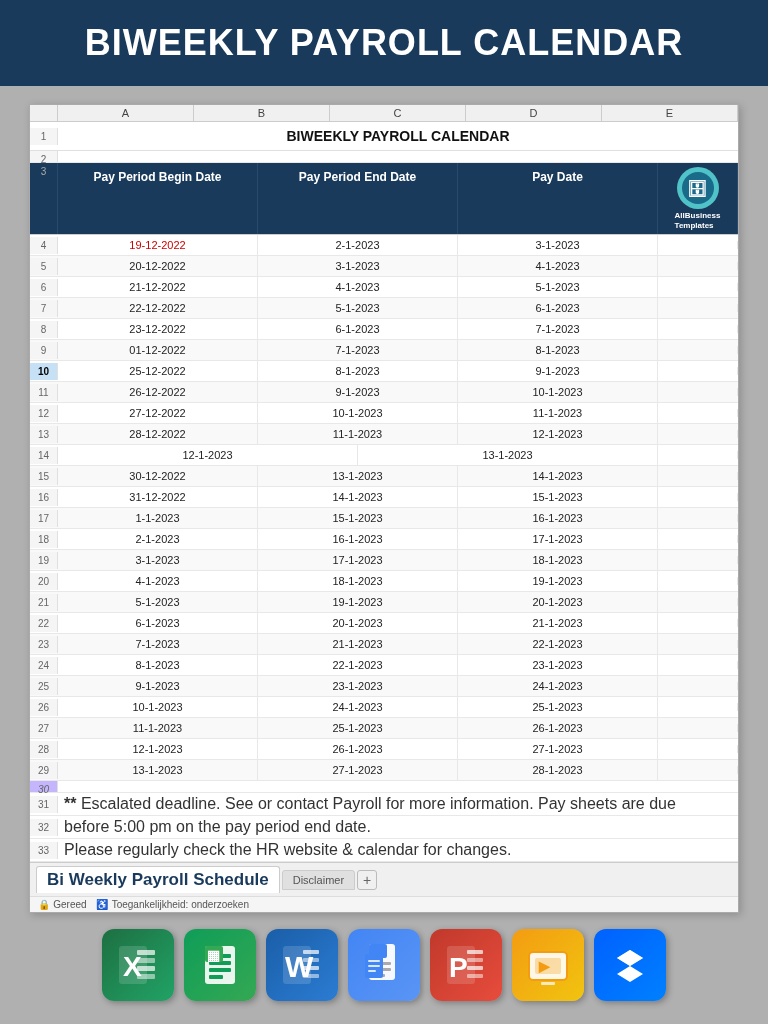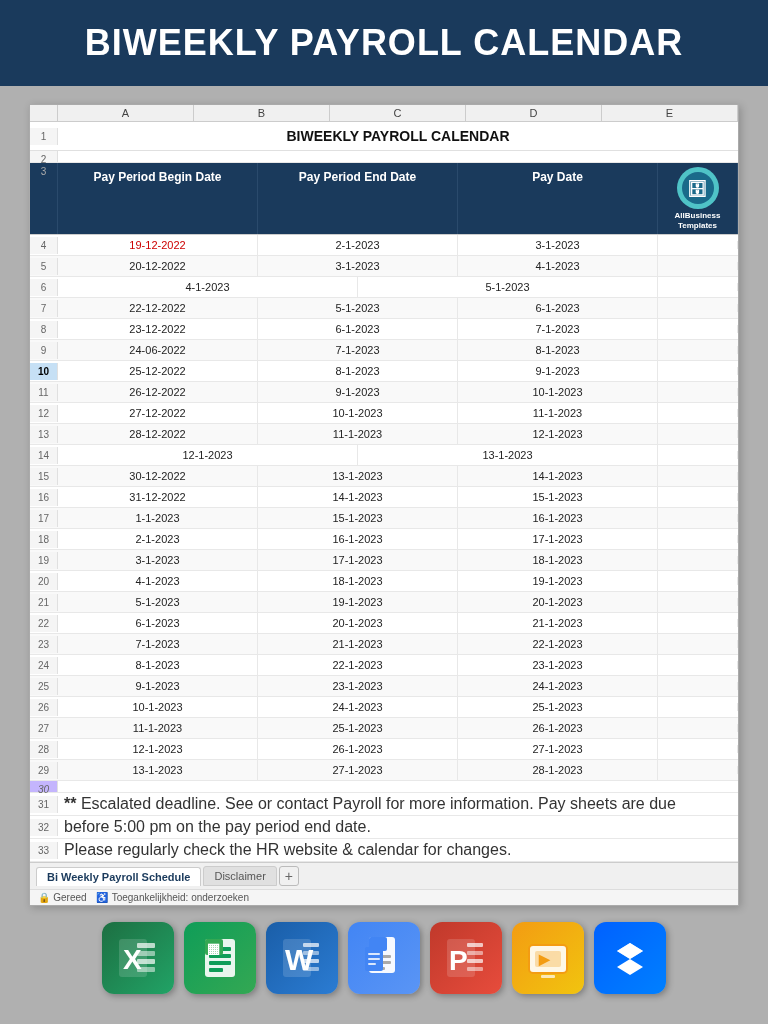--- a/index.html
+++ b/index.html
@@ -134,21 +134,21 @@
       border-radius: 50%;
       display: flex;
       align-items: center;
       justify-content: center;
       font-size: 16px;
       color: white;
     }
     .logo-text {
       font-size: 8px;
       color: white;
-      text-align: center;
+      text-align: left;
       line-height: 1.2;
     }
     .data-row {
       display: flex;
       border-bottom: 1px solid #e8e8e8;
       align-items: center;
     }
     .data-row:nth-child(even) {
       background: #f9f9f9;
     }
@@ -192,21 +192,21 @@
       border-top: 1px solid #ccc;
       align-items: center;
       padding: 3px 6px;
       gap: 2px;
     }
     .tab-active {
       background: white;
       border: 1px solid #ccc;
       border-bottom: none;
       padding: 3px 10px;
-      font-size: 11px;
+      font-size: 17px;
       color: #1a3a5c;
       font-weight: bold;
       border-radius: 3px 3px 0 0;
       cursor: pointer;
     }
     .tab-inactive {
       background: #e0e0e0;
       border: 1px solid #ccc;
       padding: 3px 10px;
       font-size: 11px;
@@ -305,41 +305,42 @@
         </div>
         <div class="data-row">
           <div class="ss-row-num">5</div>
           <div class="data-cell">20-12-2022</div>
           <div class="data-cell">3-1-2023</div>
           <div class="data-cell">4-1-2023</div>
           <div class="data-cell logo-col"></div>
         </div>
         <div class="data-row">
           <div class="ss-row-num">6</div>
+          <div class="data-cell">21-12-2022</div>
           <div class="data-cell">4-1-2023</div>
           <div class="data-cell">5-1-2023</div>
           <div class="data-cell logo-col"></div>
         </div>
         <div class="data-row">
           <div class="ss-row-num">7</div>
           <div class="data-cell">22-12-2022</div>
           <div class="data-cell">5-1-2023</div>
           <div class="data-cell">6-1-2023</div>
           <div class="data-cell logo-col"></div>
         </div>
         <div class="data-row">
           <div class="ss-row-num">8</div>
           <div class="data-cell">23-12-2022</div>
           <div class="data-cell">6-1-2023</div>
           <div class="data-cell">7-1-2023</div>
           <div class="data-cell logo-col"></div>
         </div>
         <div class="data-row">
           <div class="ss-row-num">9</div>
-          <div class="data-cell">24-06-2022</div>
+          <div class="data-cell">01-12-2022</div>
           <div class="data-cell">7-1-2023</div>
           <div class="data-cell">8-1-2023</div>
           <div class="data-cell logo-col"></div>
         </div>
         <div class="data-row">
           <div class="ss-row-num highlighted">10</div>
           <div class="data-cell">25-12-2022</div>
           <div class="data-cell">8-1-2023</div>
           <div class="data-cell">9-1-2023</div>
           <div class="data-cell logo-col"></div>

